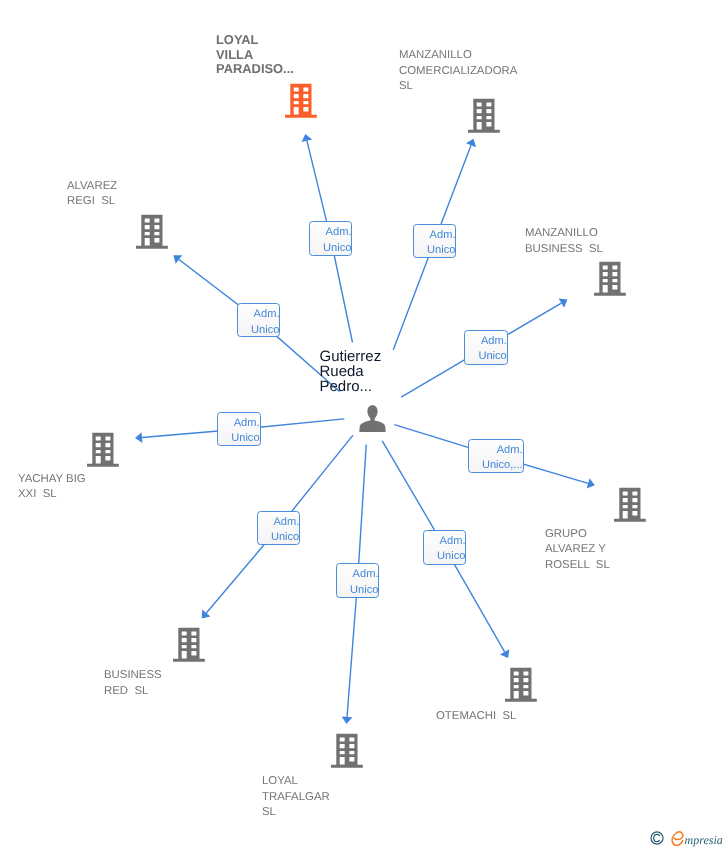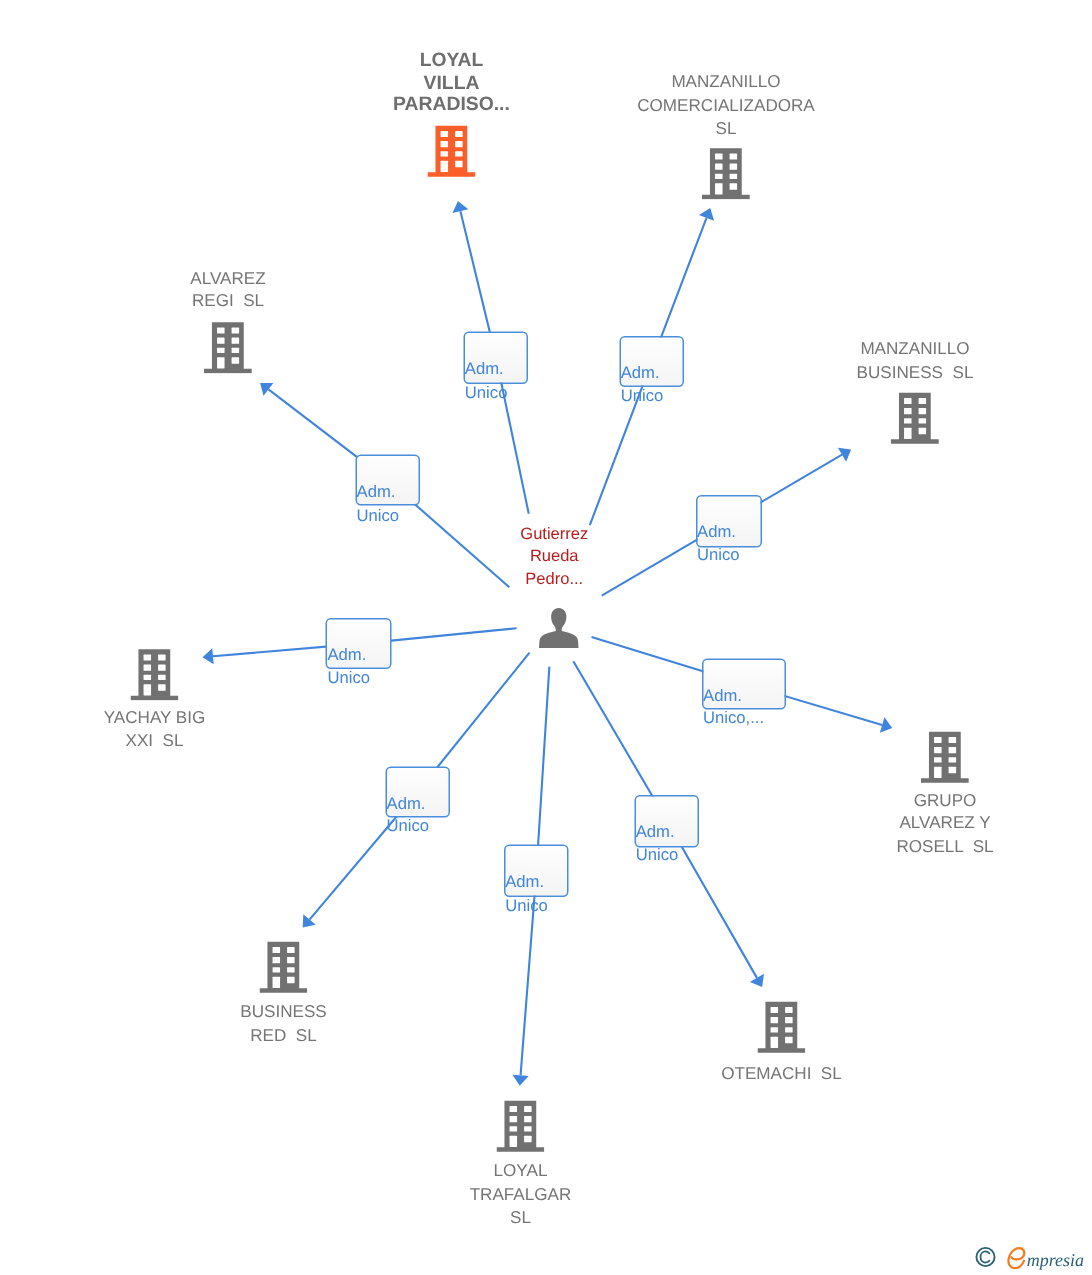--- a/index.html
+++ b/index.html
@@ -3,27 +3,27 @@
 <meta charset="utf-8">
 <title>Empresia</title>
 <style>
   html,body{margin:0;padding:0;background:#ffffff;}
   body{width:728px;height:850px;overflow:hidden;font-family:"Liberation Sans",sans-serif;
        -webkit-font-smoothing:antialiased;text-rendering:geometricPrecision;}
   #stage{position:relative;width:728px;height:850px;background:#fff;}
   svg.edges{position:absolute;left:0;top:0;width:728px;height:850px;}
   .edge-line{fill:none;stroke:#3f84dd;stroke-width:1.4;}
   .edge-arrow{fill:#3f84dd;stroke:none;}
-  .node-name{position:absolute;text-align:center;color:#757575;font-size:11.4px;line-height:15.6px;white-space:pre;}
-  .node-name.center-name{font-size:11px;line-height:15.2px;color:#b91c1c;}
+  .node-name{position:absolute;color:#757575;font-size:11.4px;line-height:15.6px;white-space:pre;}
+  .node-name.center-name{font-size:15px;line-height:15.2px;color:#0f172a;}
   .node-name.focal{font-weight:bold;font-size:12.9px;line-height:14.7px;color:#6e6e6e;}
   .node-icon{position:absolute;line-height:0;}
   .edge-label{position:absolute;border:1.5px solid #4a8ddb;border-radius:3.5px;
      background:linear-gradient(#fefefe,#f4f4f4);color:#4186d8;font-size:11.1px;line-height:15.2px;
-     text-align:left;box-sizing:border-box;padding-top:17px;white-space:pre;}
+     text-align:right;box-sizing:border-box;padding-top:3px;white-space:pre;}
   .footer{position:absolute;left:650px;top:831px;white-space:nowrap;line-height:0;}
   .cpy-svg{vertical-align:top;}
   .brand-e-svg{vertical-align:top;position:relative;left:7px;top:0px;}
   .brand-e-text{display:inline-block;width:0;overflow:hidden;font-size:0;line-height:0;color:transparent;}
   .brand-rest{color:#2b6175;font-family:"Liberation Serif",serif;font-style:italic;font-size:12px;
            line-height:14px;vertical-align:top;position:relative;top:2.3px;left:7px;}
 </style>
 </head>
 <body>
 

